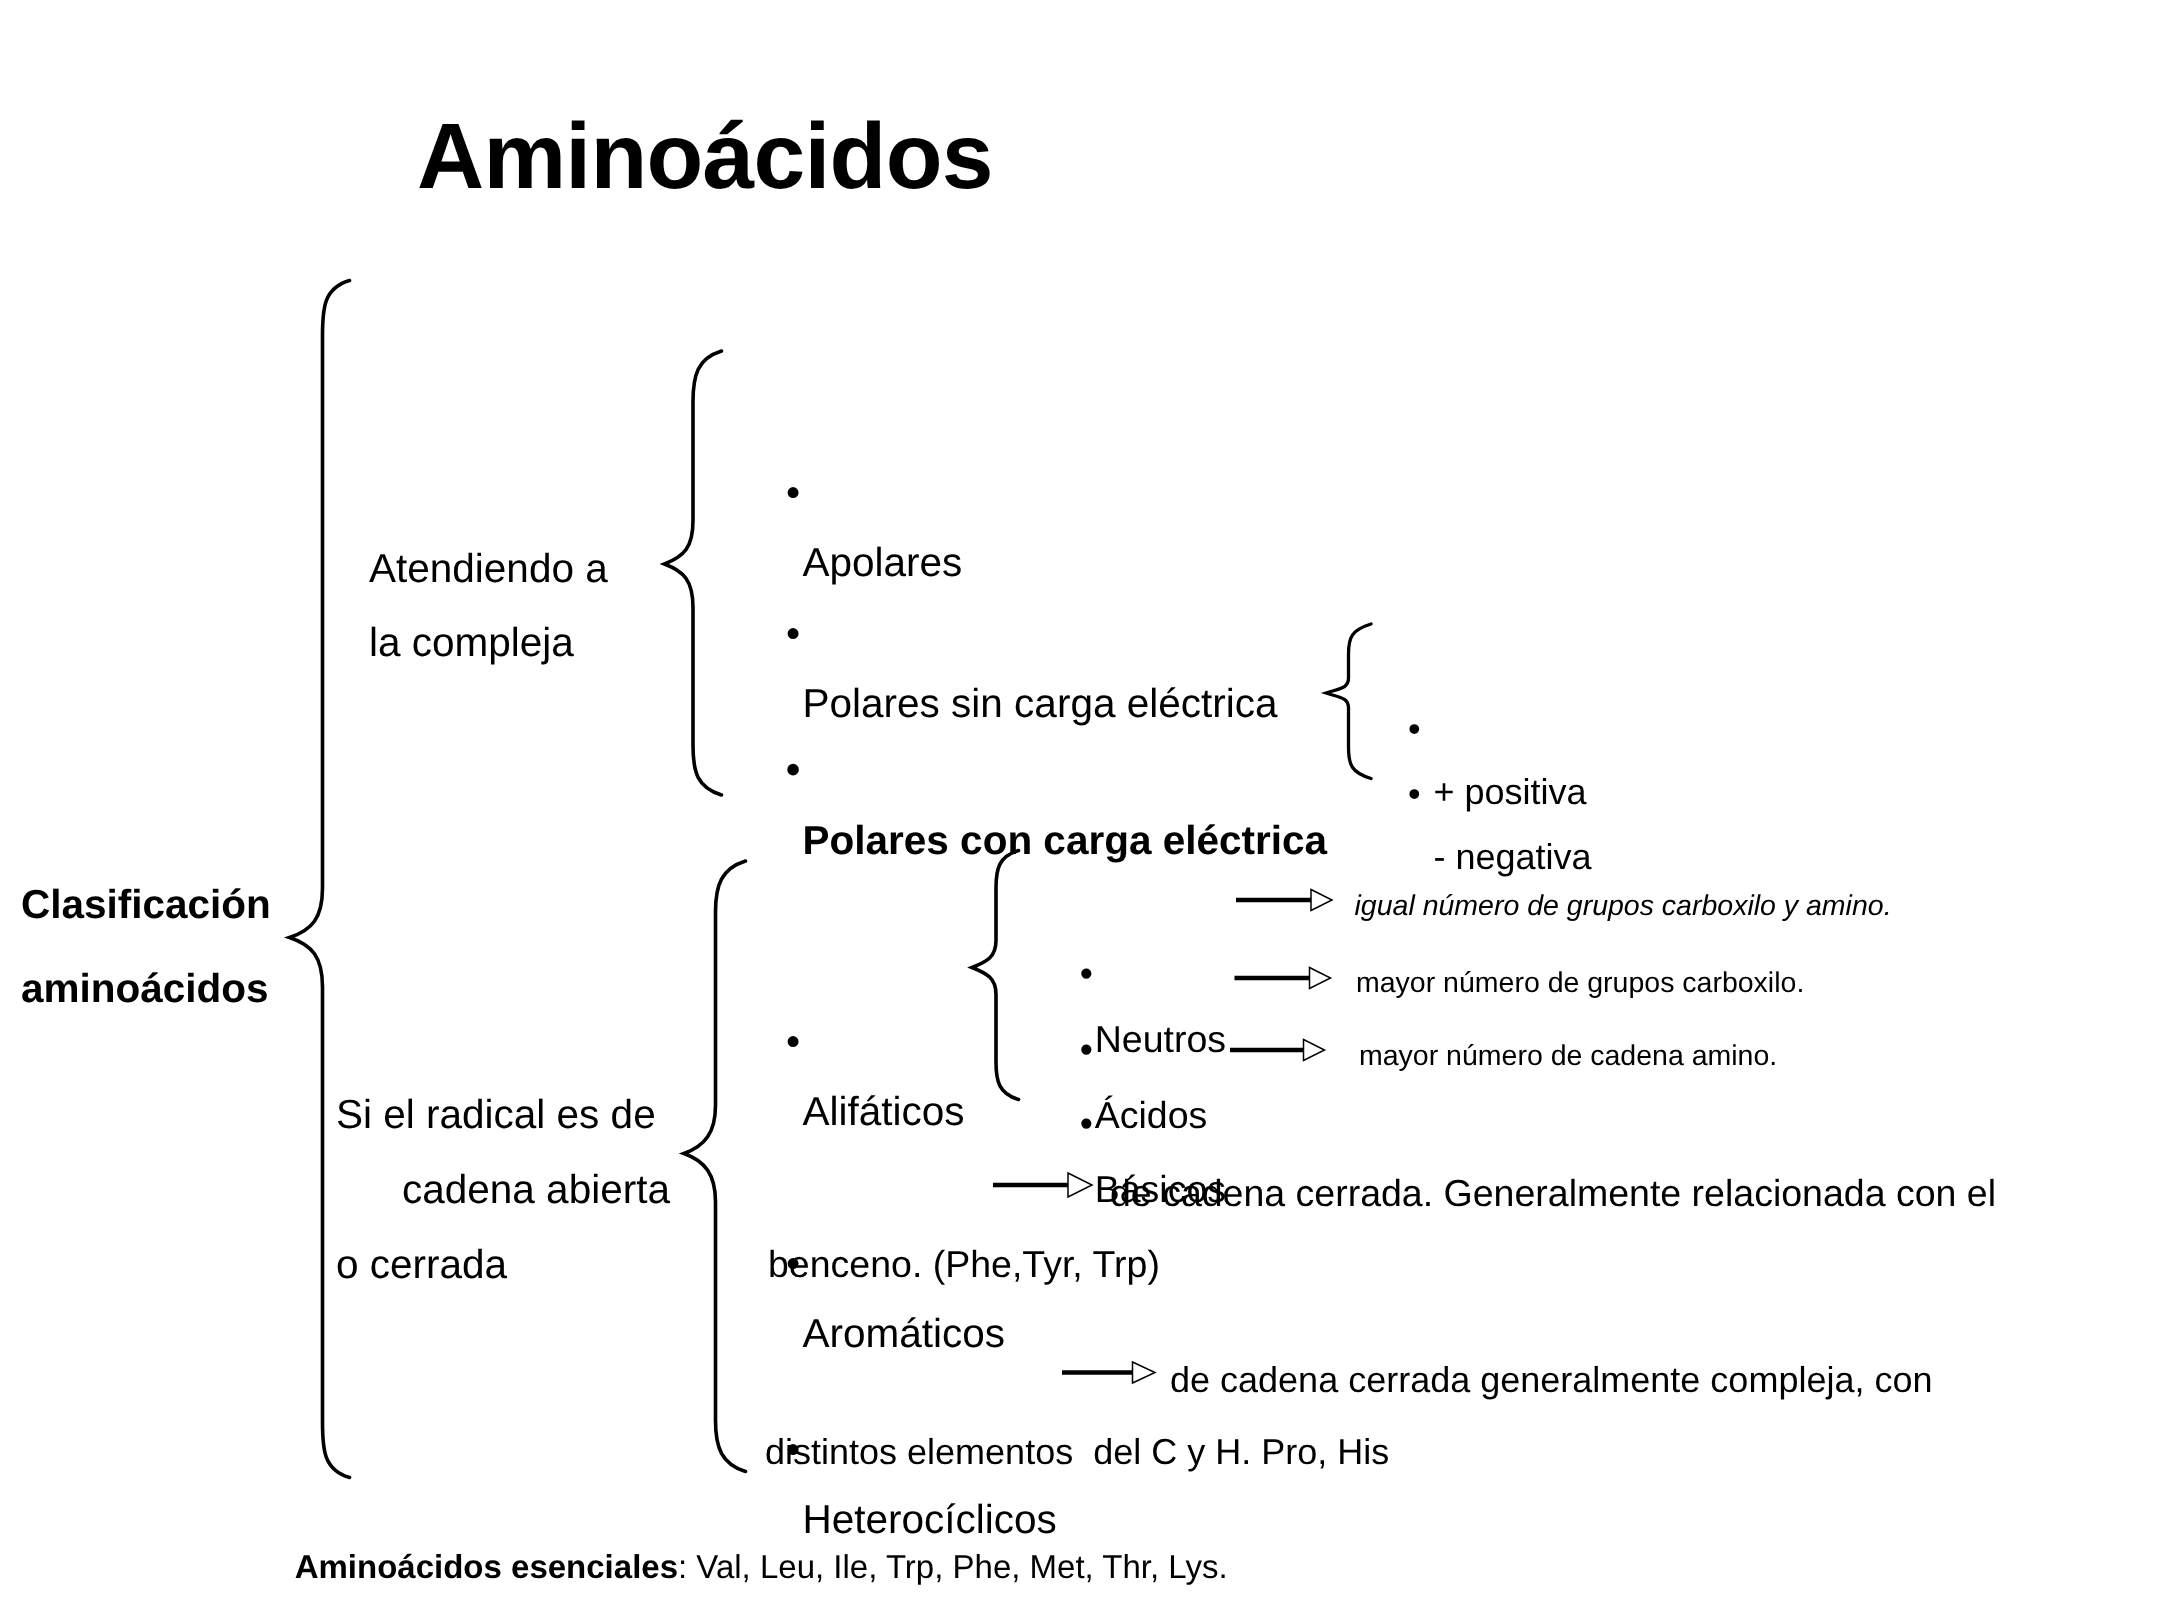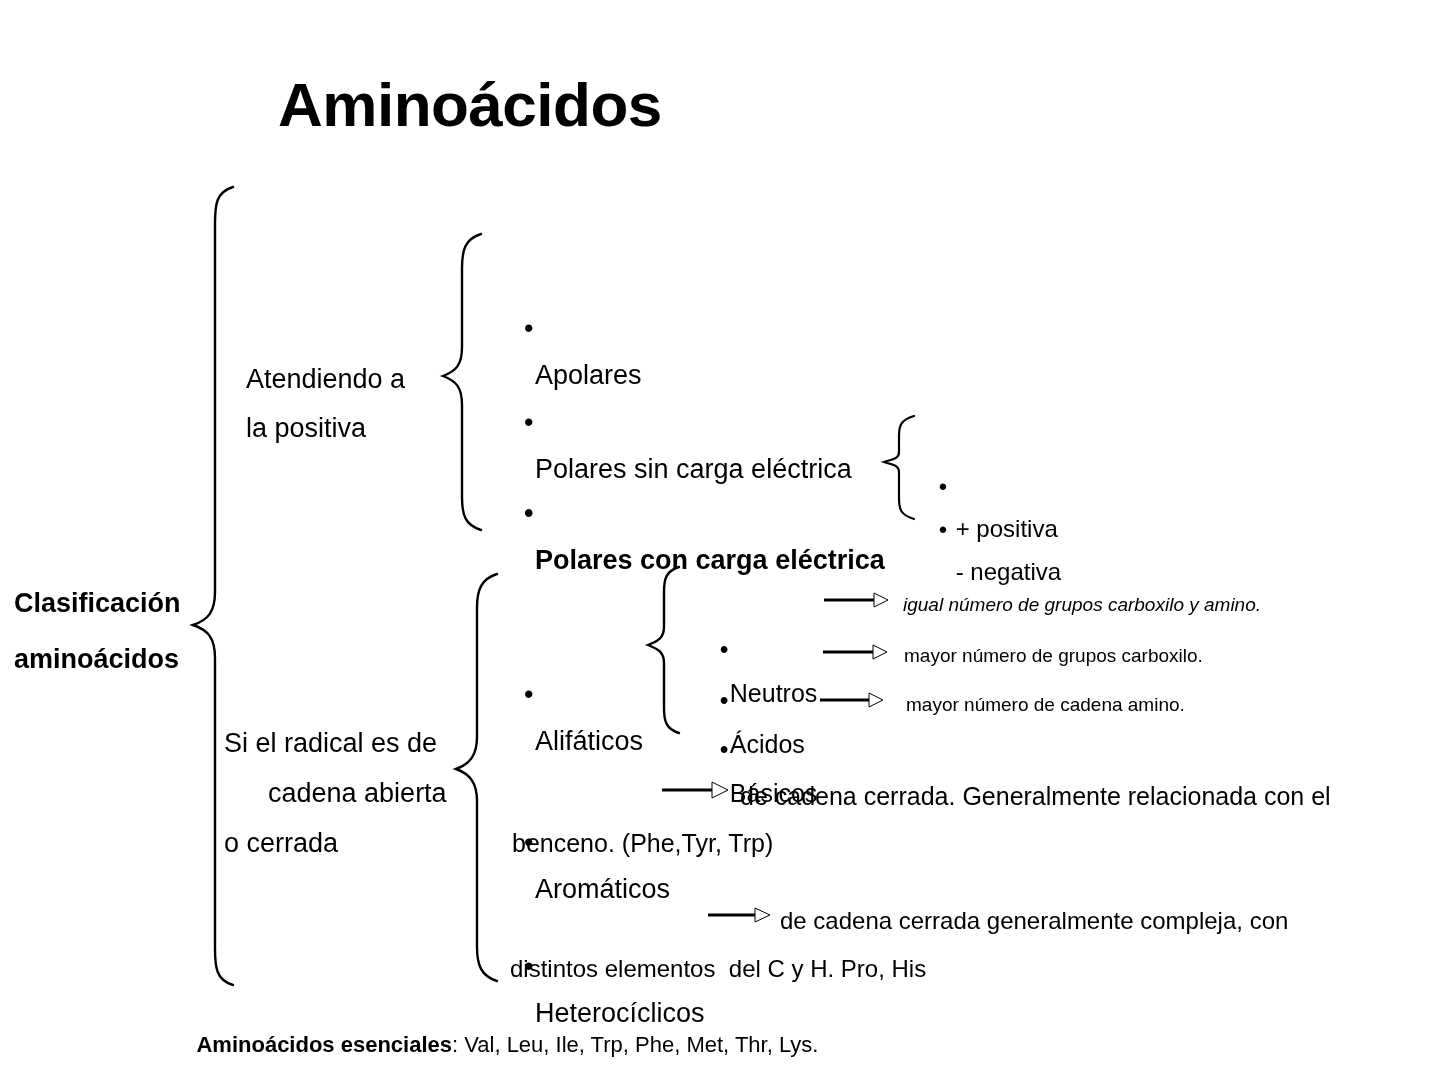--- a/index.html
+++ b/index.html
@@ -32,21 +32,21 @@
 <body>
 
 <div id="slide">
 
   <div class="abs title">Aminoácidos</div>
 
   <div class="abs lvl1 bold" style="left:14px;top:578px;">Clasificación</div>
   <div class="abs lvl1 bold" style="left:14px;top:634px;">aminoácidos</div>
 
   <div class="abs lvl1" style="left:246px;top:354px;">Atendiendo a</div>
-  <div class="abs lvl1" style="left:246px;top:403px;">la positiva</div>
+  <div class="abs lvl1" style="left:246px;top:403px;">la compleja</div>
 
   <div class="abs lvl2" style="left:494px;top:258px;">
     <span>•</span>
     <span style="margin-left:11px;">Apolares</span>
   </div>
   <div class="abs lvl2" style="left:494px;top:352px;">
     <span>•</span>
     <span style="margin-left:11px;">Polares sin carga eléctrica</span>
   </div>
   <div class="abs lvl2" style="left:494px;top:443px;font-weight:bold;">

